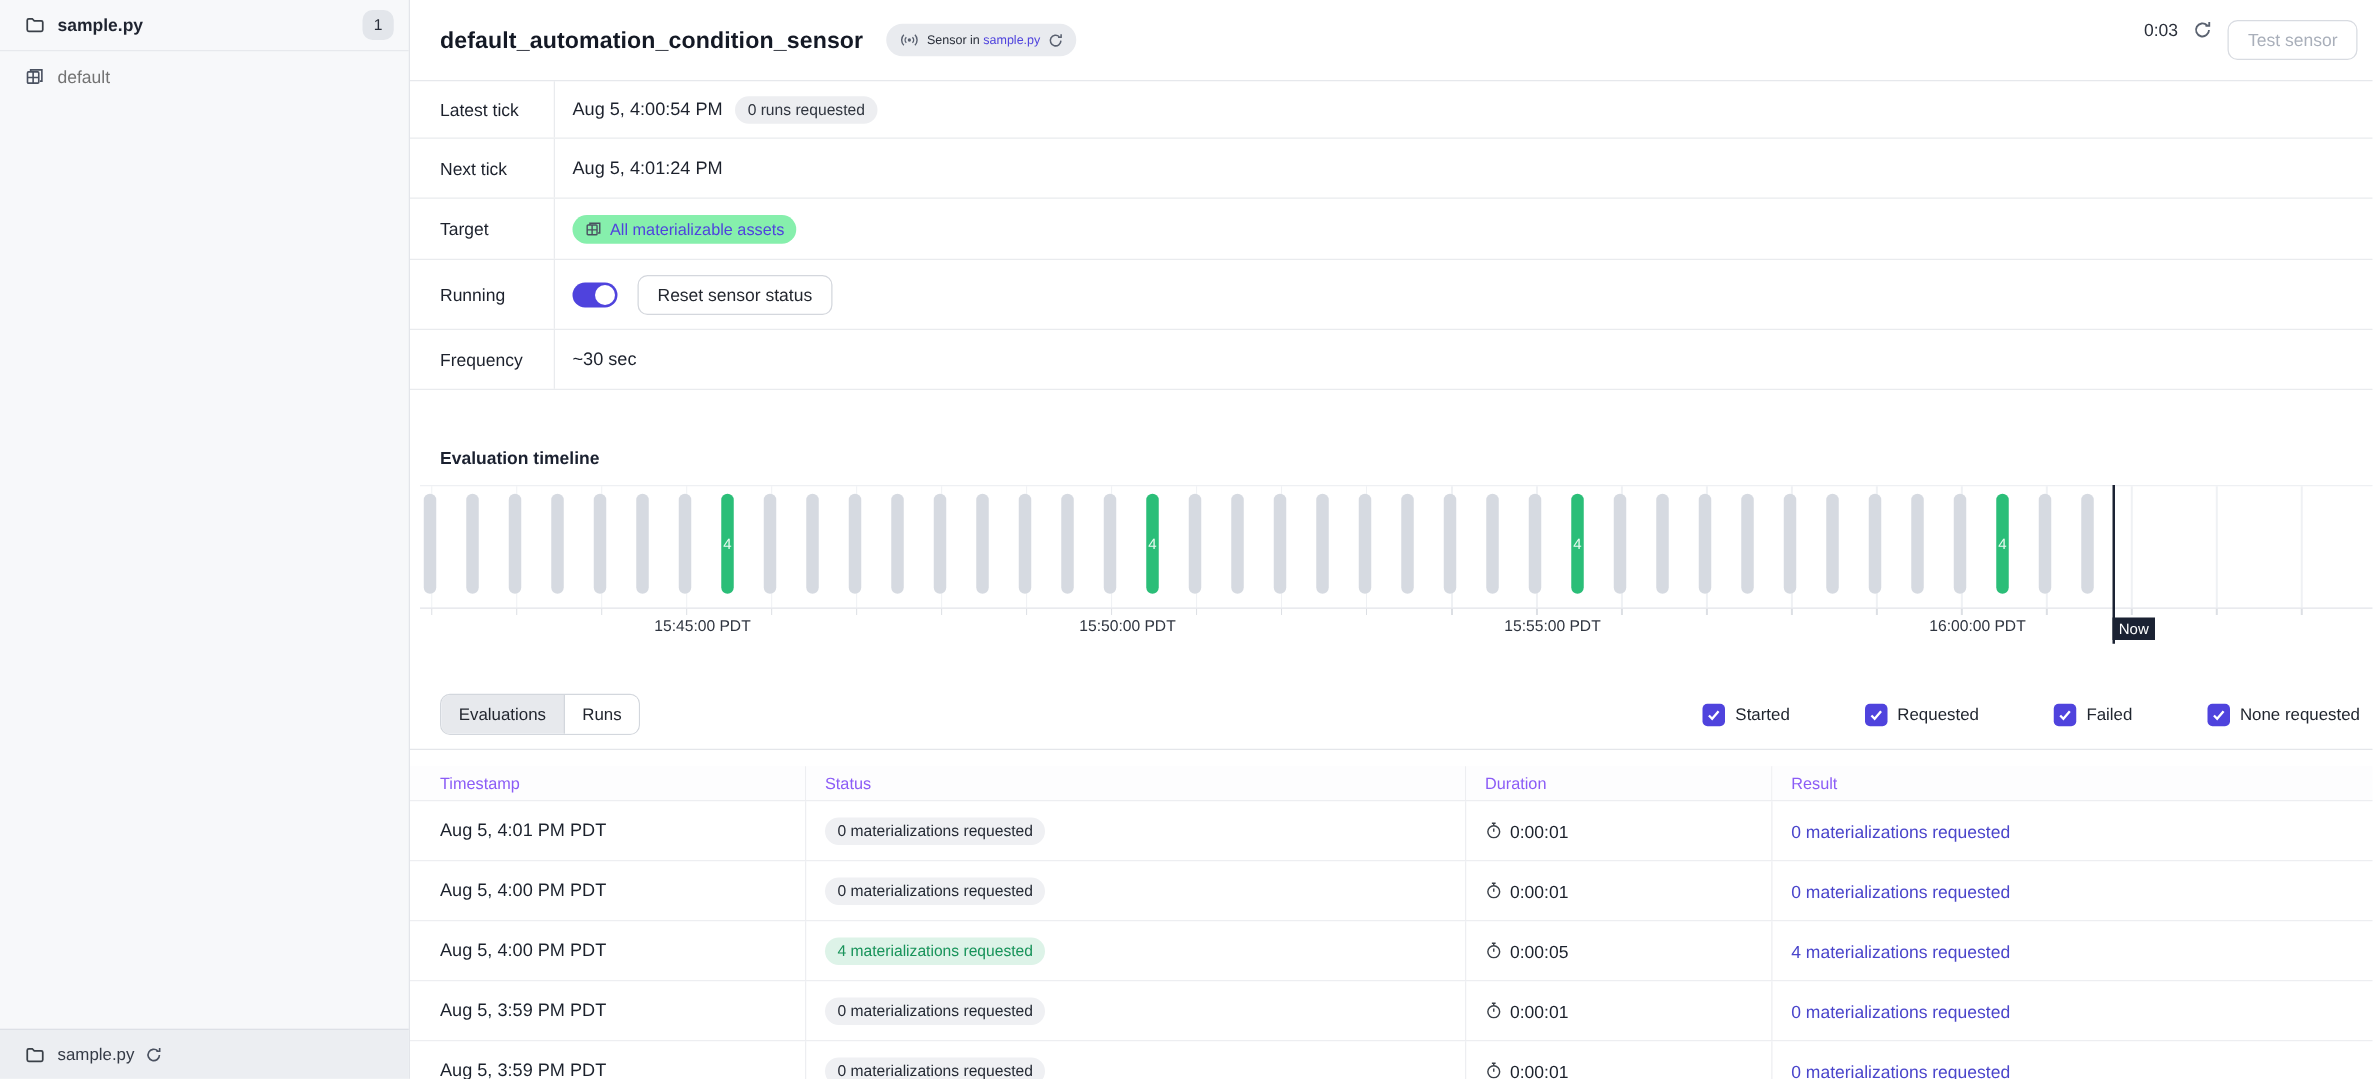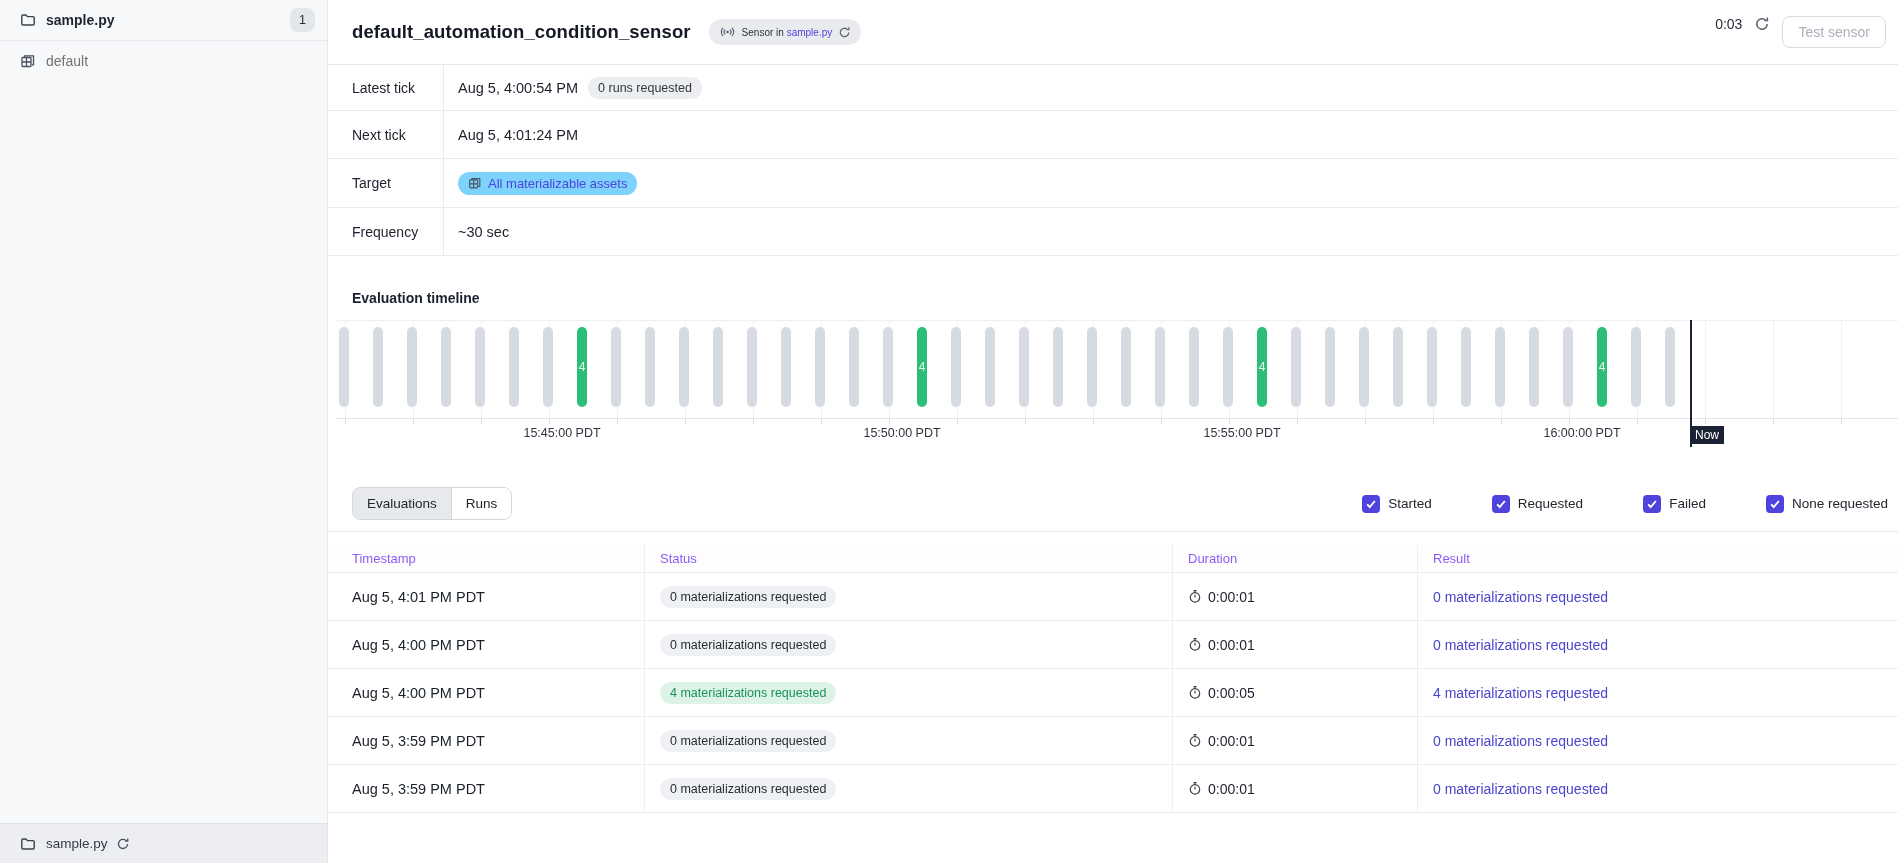--- a/index.html
+++ b/index.html
@@ -34,29 +34,29 @@
   .test-btn { background:#fff; border:1px solid #d8dbe1; border-radius:8px; padding:7px 15px;
     font-size:14px; color:#a9afba; font-family:inherit; }
 
   
   .detail-row { display:flex; align-items:center; border-bottom:1px solid #e9ebee; }
   .detail-label { width:116px; flex:0 0 116px; align-self:stretch; display:flex; align-items:center;
     padding-left:24px; border-right:1px solid #e9ebee; font-size:14px; color:#1c212c; }
   .detail-value { display:flex; align-items:center; padding-left:14px; font-size:14.5px; color:#1c212c; }
   .pill { background:#edeef1; border-radius:12px; padding:4px 10px; font-size:12.5px; color:#30353f;
     display:inline-flex; align-items:center; gap:6px; }
-  .pill.link-pill { background:#7dd3fc; font-size:13px;justify-content:flex-end; }
+  .pill.link-pill { background:#86efac; font-size:13px;justify-content:flex-end; }
   .pill.link-pill a { color:#4f43dd; text-decoration:none; }
   .toggle { width:36px; height:20px; border-radius:10px; background:#4f43dd; position:relative; cursor:pointer; }
   .toggle .knob { position:absolute; right:2px; top:2px; width:16px; height:16px; border-radius:50%; background:#fff; }
   .outline-btn { background:#fff; border:1px solid #d4d7dd; border-radius:8px; padding:7px 15px;
     font-size:14px; color:#23272f; font-family:inherit; margin-left:16px; cursor:pointer; }
 
   
-  .tl-title { margin:34px 0 0 24px; font-size:14px; font-weight:700; color:#1b2130; }
+  .tl-title { margin:46px 0 0 24px; font-size:14px; font-weight:700; color:#1b2130; }
   .tl-chart { position:relative; margin:14px 0 0 8px; height:127px; }
   .tl-plot { position:absolute; left:0; right:0; top:0; height:99px;
     border-top:1px solid #eef0f3; border-bottom:1px solid #e2e4e9;
     background-image:repeating-linear-gradient(to right,#eff1f4 0 1px,transparent 1px 68px);
     background-position:9px 0; }
   .tl-ticks { position:absolute; left:0; right:0; top:99px; height:5px;
     background-image:repeating-linear-gradient(to right,#dcdfe4 0 1px,transparent 1px 68px);
     background-position:9px 0; }
   .tl-bar { position:absolute; top:7px; width:10px; height:80px; border-radius:5px; background:#d6dae1; }
   .tl-bar.green { background:#2bbe78; display:flex; align-items:center; justify-content:center; }
@@ -189,20 +189,29 @@
             <svg width="14" height="14" viewBox="0 0 16 16" fill="none" stroke="#4a5160" stroke-width="1.3">
               <path d="M4.5 4.5 v-1.6 h9 v9 h-1.6"></path>
                 <rect x="2" y="4.5" width="9" height="9" rx="0.8"></rect>
                 <path d="M2 9 h9 M6.5 4.5 v9"></path>
             </svg>
           </span>
           <a href="#">All materializable assets</a>
         </span>
       </div>
     </div>
+    <div class="detail-row" style="height:56px">
+      <div class="detail-label">Running</div>
+      <div class="detail-value">
+        <span class="toggle">
+            <span class="knob"></span>
+          </span>
+        <button class="outline-btn">Reset sensor status</button>
+      </div>
+    </div>
     <div class="detail-row" style="height:48px">
       <div class="detail-label">Frequency</div>
       <div class="detail-value">
           <span>~30 sec</span>
         </div>
     </div>
   </div>
 
   <div class="tl-title">Evaluation timeline</div>
   <div class="tl-chart">

